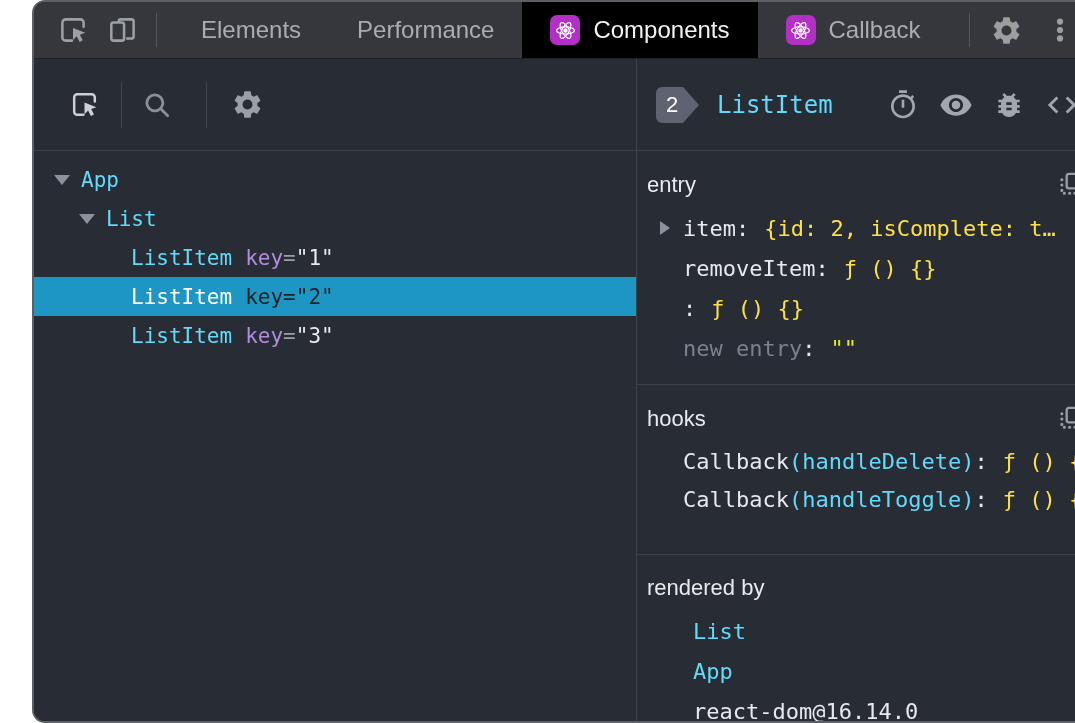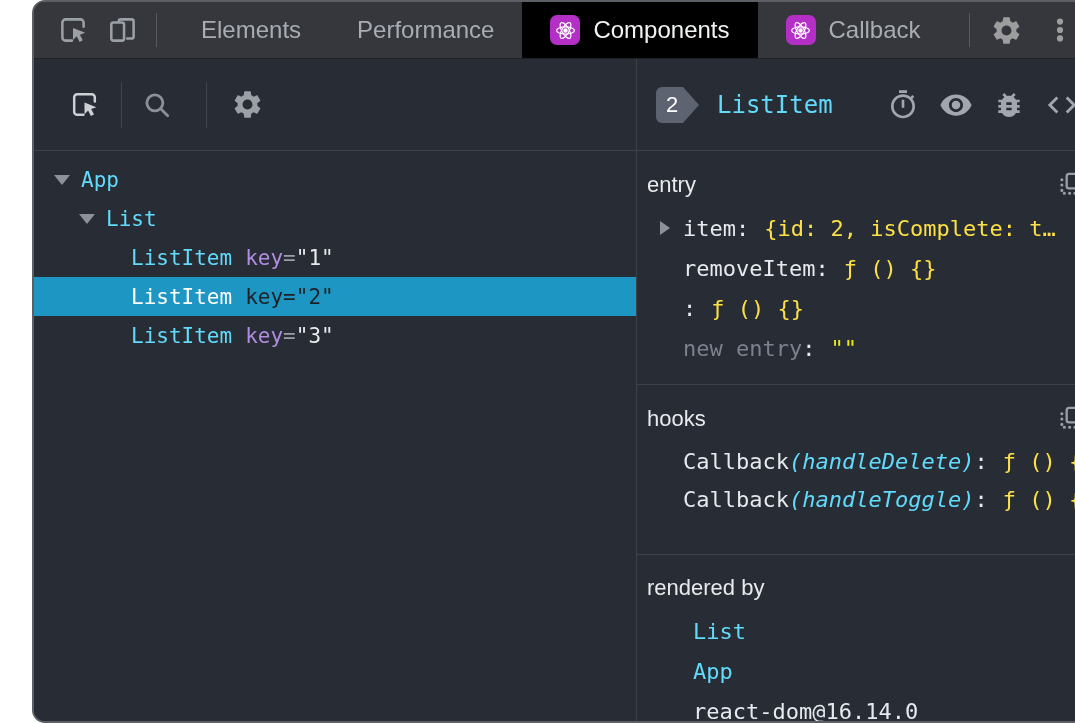--- a/index.html
+++ b/index.html
@@ -78,21 +78,21 @@
   .sec-title { font-size:22px; color:#e8eaed; }
   .copy-btn { color:#9aa0a6; cursor:pointer; display:flex; }
   .prow { position:relative; height:40px; display:flex; align-items:center; padding-left:46px;
           font-family:"DejaVu Sans Mono", monospace; font-size:22px; white-space:pre; overflow:hidden; }
   .hrow { height:38px; }
   .tri-right { position:absolute; left:23px; top:13px; width:0; height:0;
                border-top:7px solid transparent; border-bottom:7px solid transparent;
                border-left:10px solid #8c929b; cursor:pointer; }
   .pname { color:#e6e9ee; }
   .pname.muted { color:#7b828d; }
-  .hparen { color:#61dafb;font-style:italic; }
+  .hparen { color:#61dafb; }
   .pcolon { color:#e6e9ee; }
   .pval { color:#fde047; margin-left:15px; }
   .pval.yellow { color:#ece81a; }
   .rrow { height:40px; display:flex; align-items:center; padding-left:56px;
           font-family:"DejaVu Sans Mono", monospace; font-size:22px; }
   .rlink { color:#61dafb; cursor:pointer; }
   .rplain { color:#e6e9ee; }
 </style>
 </head>
 <body>

